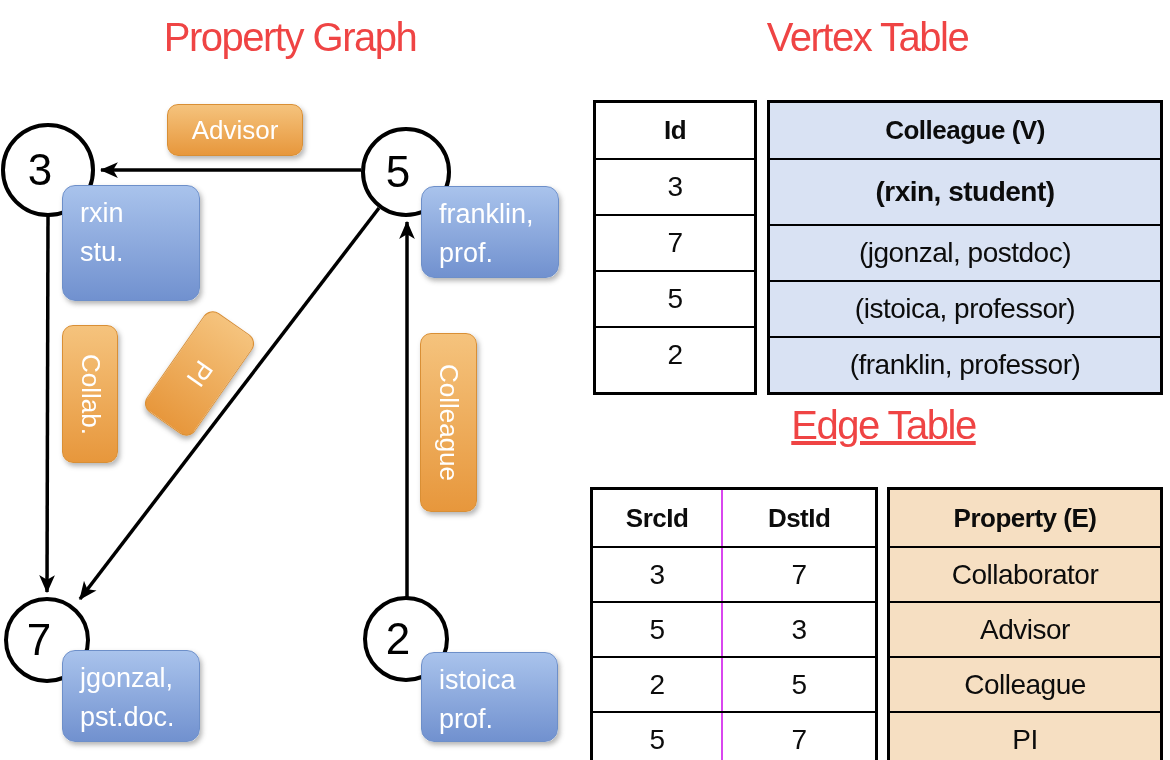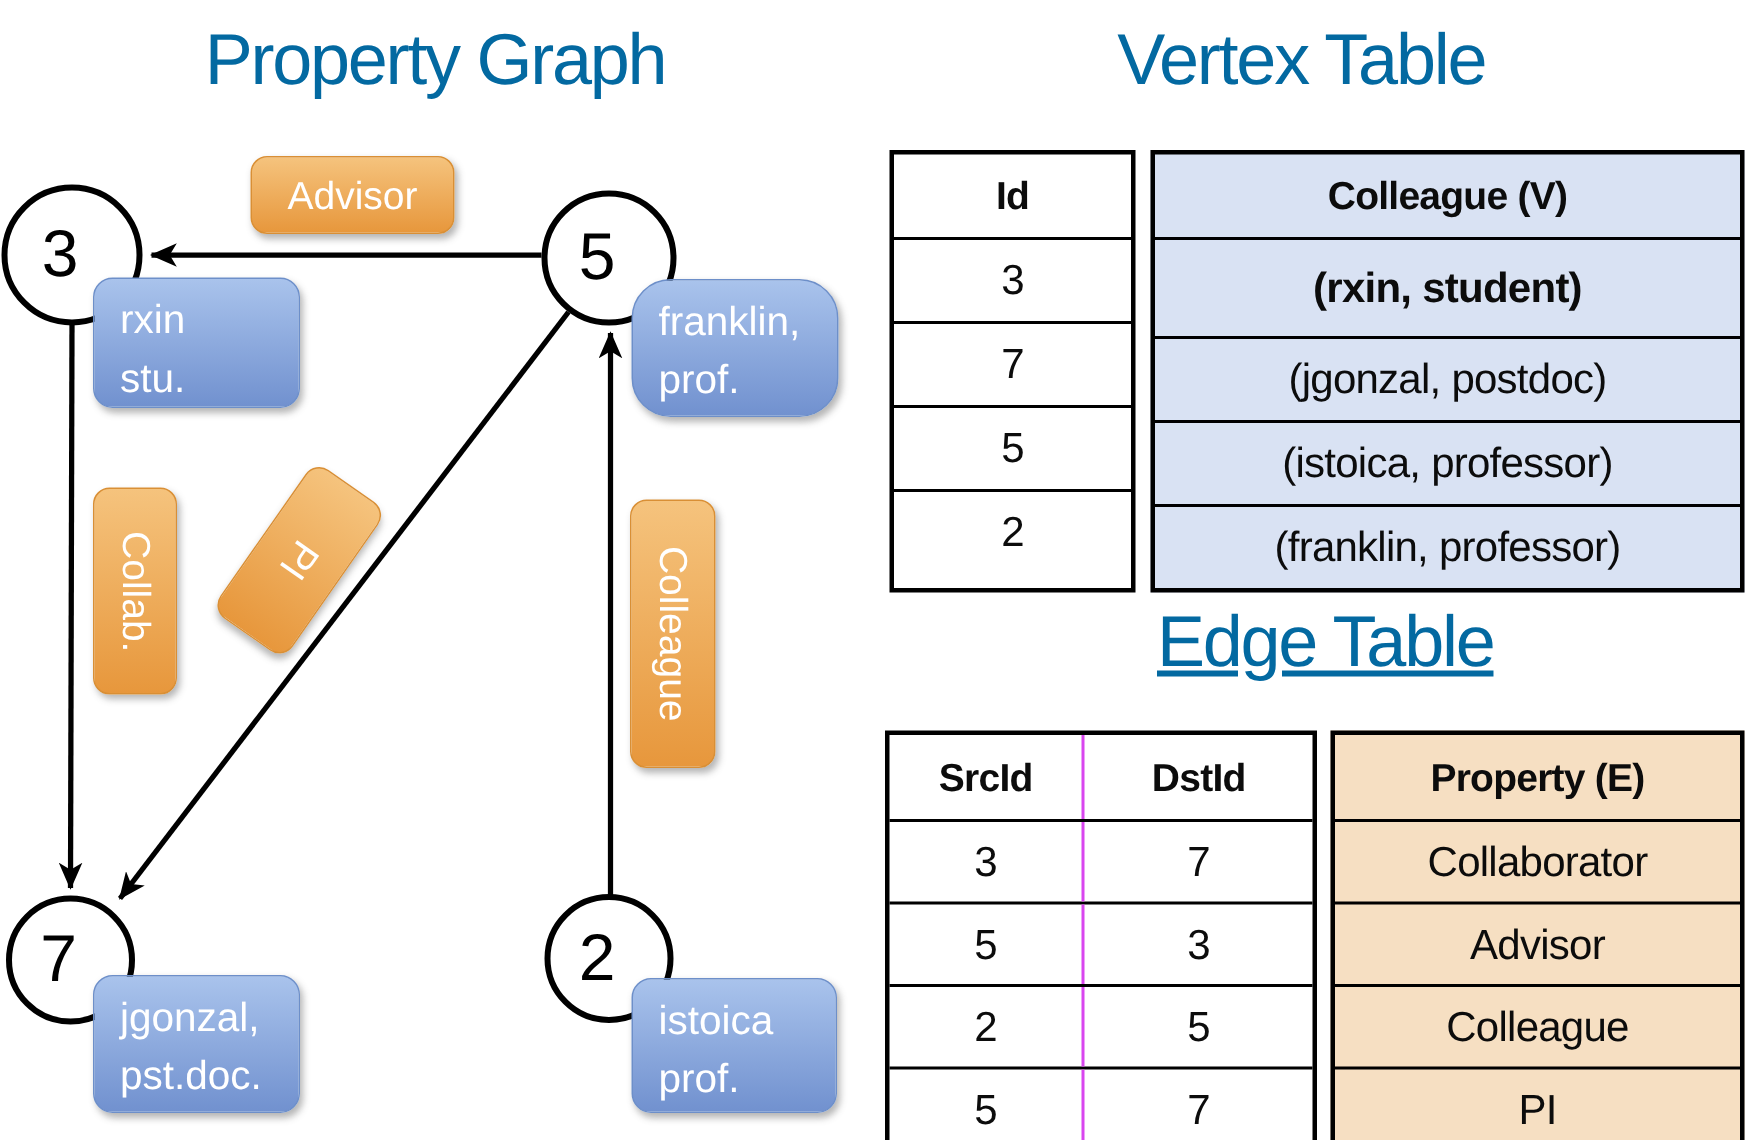--- a/index.html
+++ b/index.html
@@ -3,22 +3,22 @@
 <meta charset="utf-8">
 <style>
   html,body { margin:0; padding:0; background:#fff; }
   .stage {
     position:relative; width:1170px; height:760px; overflow:hidden;
     background:#fff; font-family:"Liberation Sans", sans-serif; color:#111;
   }
 
   
   .slide-title {
-    position:absolute; text-align:center; font-size:48px; font-weight:400;
-    letter-spacing:-1.5px; color:#0369a1; line-height:1.05; white-space:nowrap;
+    position:absolute; text-align:center; font-size:40px; font-weight:400;
+    letter-spacing:-1.5px; color:#ef4444; line-height:1.05; white-space:nowrap;
   }
 
   
   .node {
     position:absolute; box-sizing:border-box; border:4px solid #000; border-radius:50%;
     background:#fff; display:flex; align-items:center; justify-content:center;
     font-size:44px; font-weight:400; color:#000; padding-right:16px;
   }
 
   
@@ -85,25 +85,25 @@
   <div class="node" style="left:361px; top:127px; width:90px; height:90px;">
     <span>5</span>
   </div>
   <div class="node" style="left:4px; top:597px; width:86px; height:86px;">
     <span>7</span>
   </div>
   <div class="node" style="left:363px; top:596px; width:86px; height:86px;">
     <span>2</span>
   </div>
 
-  <div class="prop-box" style="left:62px; top:185px; width:138px; height:87px;">
+  <div class="prop-box" style="left:62px; top:185px; width:138px; height:116px;">
     <div>rxin</div>
     <div>stu.</div>
   </div>
-  <div class="prop-box" style="left:421px; top:186px; width:138px; height:92px;border-radius:26px;">
+  <div class="prop-box" style="left:421px; top:186px; width:138px; height:92px;">
     <div>franklin,</div>
     <div>prof.</div>
   </div>
   <div class="prop-box" style="left:62px; top:650px; width:138px; height:92px;">
     <div>jgonzal,</div>
     <div>pst.doc.</div>
   </div>
   <div class="prop-box" style="left:421px; top:652px; width:137px; height:90px;">
     <div>istoica</div>
     <div>prof.</div>

